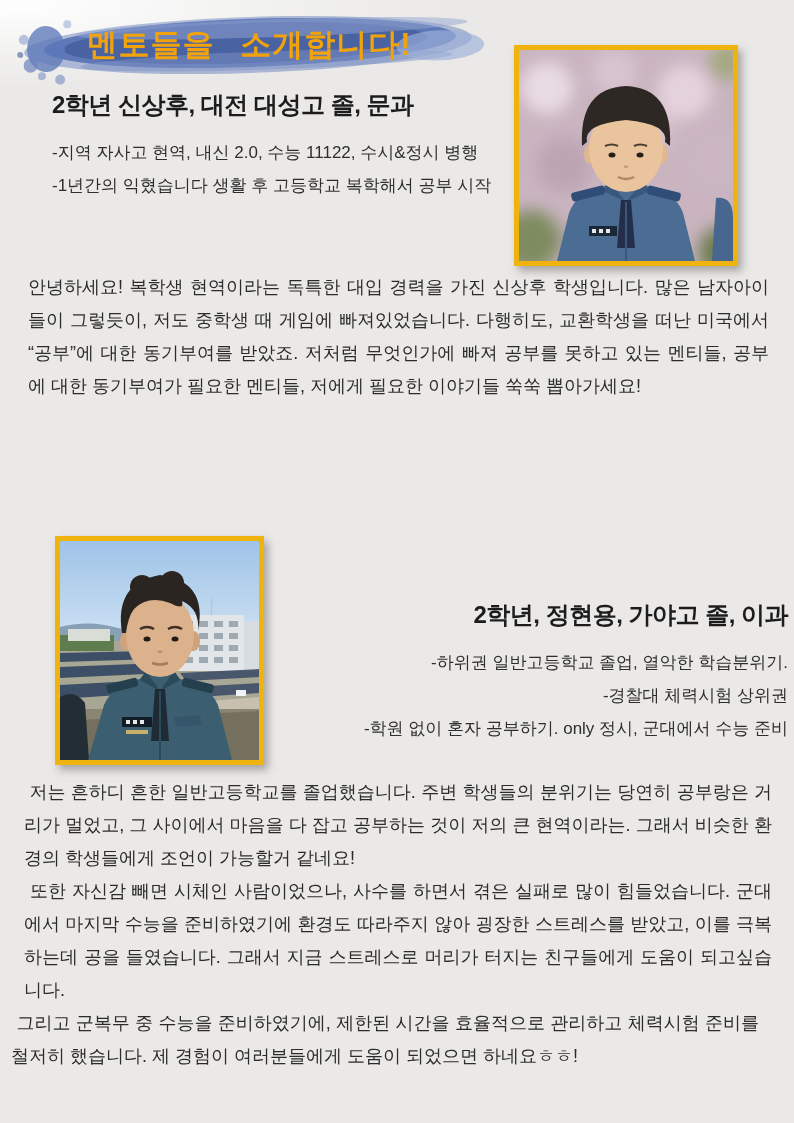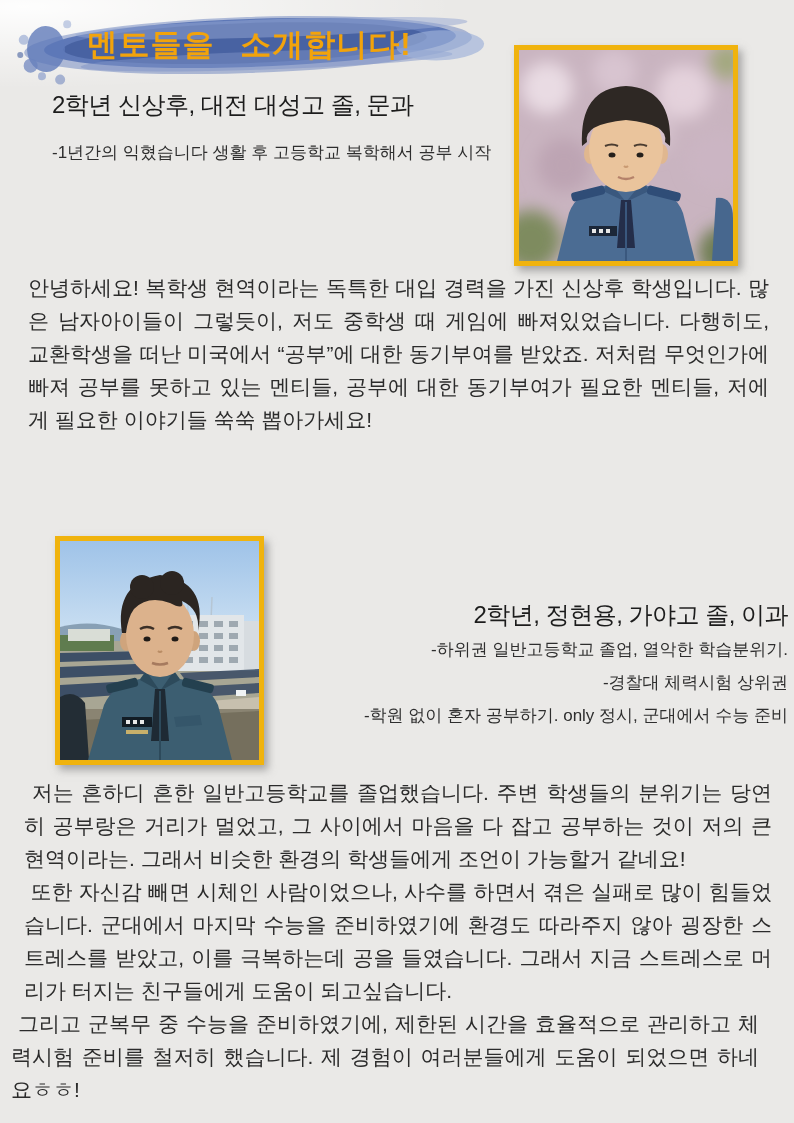--- a/index.html
+++ b/index.html
@@ -36,33 +36,33 @@
     background:#cbb6c2;
   }
   .photo svg{display:block;}
   .frame1{left:514px;top:45px;width:214px;height:211px;}
   .frame2{left:55px;top:536px;width:199px;height:219px;}
   
   .m-info{position:absolute;}
   .m1-info{left:52px;top:90px;width:460px;text-align:left;}
   .m2-info{right:46px;top:600px;width:470px;text-align:right;}
   .m-title{
-    font-size:24px;font-weight:normal;color:#1c1c1c;
+    font-size:24px;font-weight:bold;color:#1c1c1c;
     letter-spacing:-0.5px;line-height:30px;
   }
   .m1-info .m-title{margin-bottom:16px;}
-  .m2-info .m-title{margin-bottom:3px;}
+  .m2-info .m-title{margin-bottom:16px;}
   .m-bullet{
     font-size:17px;line-height:33px;color:#2e2e2e;
     white-space:nowrap;
   }
   
   .para{
     position:absolute;
-    font-size:21px;line-height:33px;color:#2b2b2b;
+    font-size:18px;line-height:33px;color:#2b2b2b;
     text-align:justify;word-break:break-all;white-space:pre-wrap;
   }
   .p1{left:28px;top:271px;width:741px;}
   .p2{left:28px;top:405px;width:741px;}
   .p3{left:24px;top:776px;width:748px;}
   .p4{left:24px;top:875px;width:748px;}
   .p5{left:11px;top:1007px;width:748px;}
 </style>
 </head>
 <body>
@@ -133,20 +133,21 @@
       <ellipse cx="121" cy="105" rx="3.5" ry="2.5" fill="#241f1b"></ellipse>
       <path d="M105,116 Q107,118 109,116" stroke="#c99a72" stroke-width="2" fill="none"></path>
       <path d="M99,127 Q107,131 115,127" stroke="#b5826a" stroke-width="2.5" fill="none"></path>
       <path d="M63,96 Q60,38 107,36 Q154,38 151,96 L146,92 Q150,74 107,70 Q64,74 68,92 Z" fill="#2e2824"></path>
     </svg>
   </div>
 
   <div class="m-info m1-info">
     <div class="m-title">2학년 신상후, 대전 대성고 졸, 문과</div>
     <div>
+      <div class="m-bullet">-지역 자사고 현역, 내신 2.0, 수능 11122, 수시&amp;정시 병행</div>
       <div class="m-bullet">-1년간의 익혔습니다 생활 후 고등학교 복학해서 공부 시작</div>
     </div>
   </div>
 
   <div class="para p1">안녕하세요! 복학생 현역이라는 독특한 대입 경력을 가진 신상후 학생입니다. 많은 남자아이들이 그렇듯이, 저도 중학생 때 게임에 빠져있었습니다. 다행히도, 교환학생을 떠난 미국에서 “공부”에 대한 동기부여를 받았죠. 저처럼 무엇인가에 빠져 공부를 못하고 있는 멘티들, 공부에 대한 동기부여가 필요한 멘티들, 저에게 필요한 이야기들 쑥쑥 뽑아가세요!</div>
 
   <div class="photo frame2">
     <svg viewBox="0 0 199 219" width="199" height="219" preserveAspectRatio="none">
       <defs>
         <linearGradient id="sky2" x1="0" y1="0" x2="0" y2="1">

